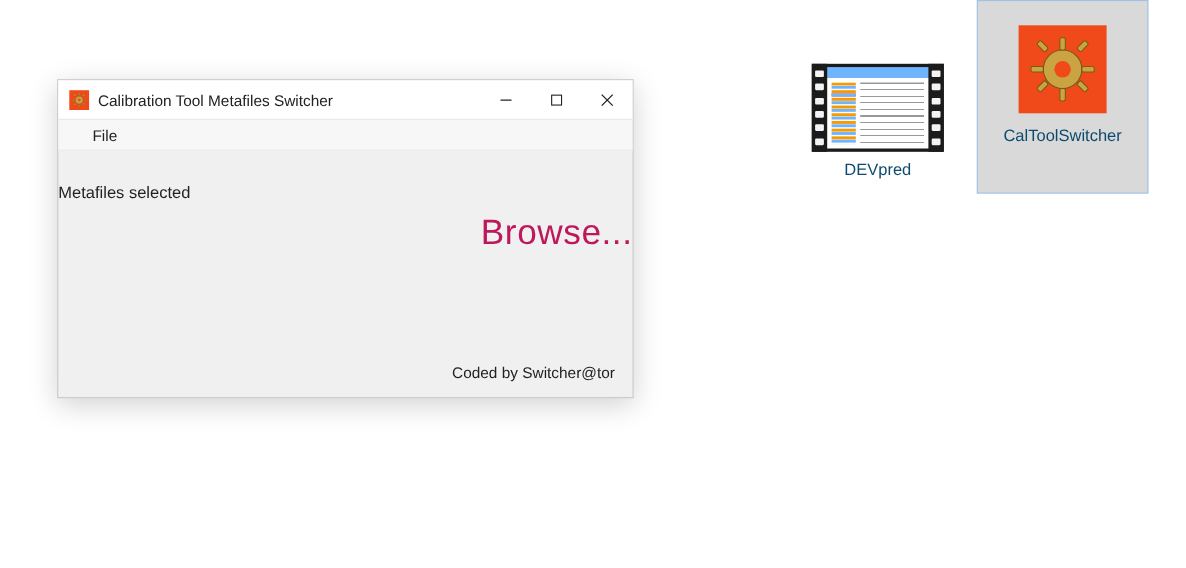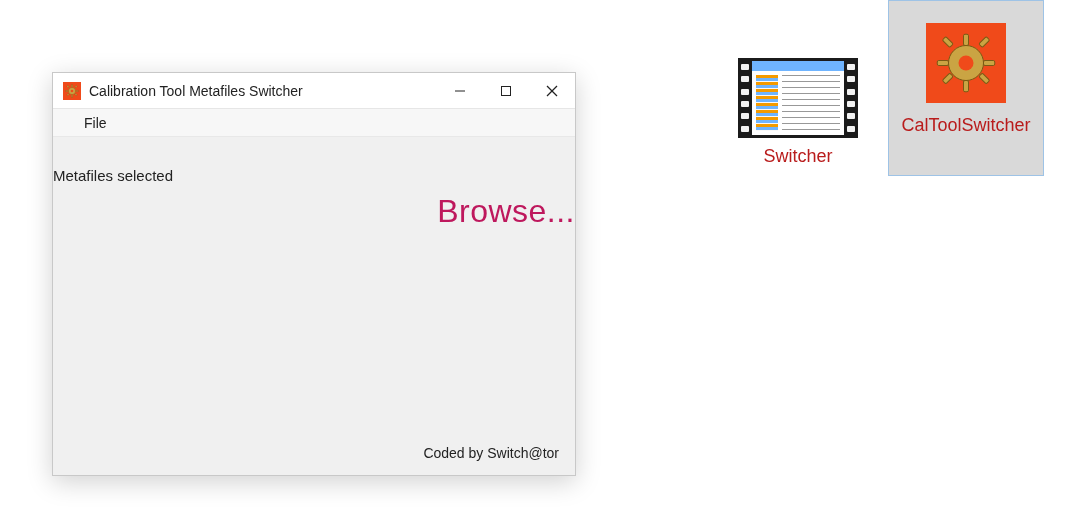--- a/index.html
+++ b/index.html
@@ -12,21 +12,21 @@
     position: relative;
     overflow: hidden;
   }
 
   
   .app-window {
     position: absolute;
     left: 52px;
     top: 72px;
     width: 524px;
-    height: 404px;
+    height: 290px;
     background: #f0f0f0;
     border: 1px solid #c8c8c8;
     box-shadow: 0 6px 24px rgba(0,0,0,0.18);
   }
   .titlebar {
     height: 36px;
     background: #ffffff;
     display: flex;
     align-items: center;
     border-bottom: 1px solid #e6e6e6;
@@ -111,22 +111,22 @@
     position: absolute;
     width: 156px;
     text-align: center;
   }
   .desk-icon .thumb {
     width: 120px; height: 80px;
     margin: 12px auto 8px auto;
     display: flex; align-items: center; justify-content: center;
   }
   .desk-icon .label {
-    font-size: 18px;
-    color: #b91c1c;
+    font-size: 15px;
+    color: #0c4a6e;
   }
 
   #icon-switcher { left: 720px; top: 46px; }
   #icon-caltool  { left: 888px; top: 0px; padding-top: 4px; height: 176px;
                    background: #d9d9d9; border: 1px solid #9ec3e6; }
 
   
   .video-thumb {
     position: relative;
     width: 120px; height: 80px;
@@ -220,21 +220,21 @@
     </span>
   </div>
 
   <div class="menubar">
     <span class="menu-item">File</span>
   </div>
 
   <div class="client">
     <div class="label-selected">Metafiles selected</div>
     <div class="browse">Browse...</div>
-    <div class="footer-text">Coded by Switch@tor</div>
+    <div class="footer-text">Coded by Switcher@tor</div>
   </div>
 
 </div>
 
 <div id="icon-switcher" class="desk-icon">
   <div class="thumb">
     <div class="video-thumb">
       <div class="strip">
           <i></i>
           <i></i>
@@ -247,21 +247,21 @@
       <div class="strip">
           <i></i>
           <i></i>
           <i></i>
           <i></i>
           <i></i>
           <i></i>
         </div>
     </div>
   </div>
-  <div class="label">Switcher</div>
+  <div class="label">DEVpred</div>
 </div>
 
 <div id="icon-caltool" class="desk-icon">
   <div class="gear-thumb">
     <svg width="60" height="60" viewBox="0 0 24 24">
       <g fill="#caa443" stroke="#7a5a14" stroke-width="0.4">
         <circle cx="12" cy="12" r="7"></circle>
         <circle cx="12" cy="12" r="3" fill="#f04a1a" stroke="none"></circle>
         <rect x="11" y="0.5" width="2" height="4.5" rx="0.6"></rect>
         <rect x="11" y="19" width="2" height="4.5" rx="0.6"></rect>

